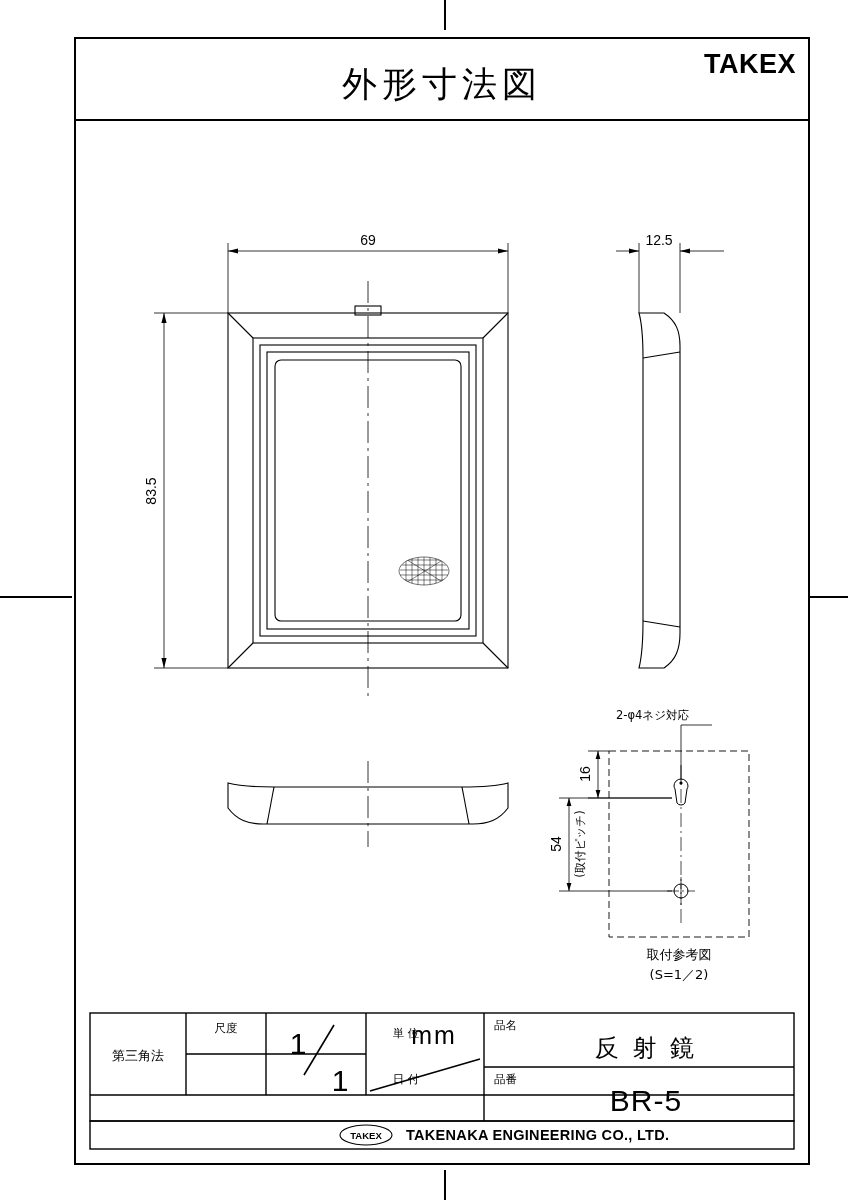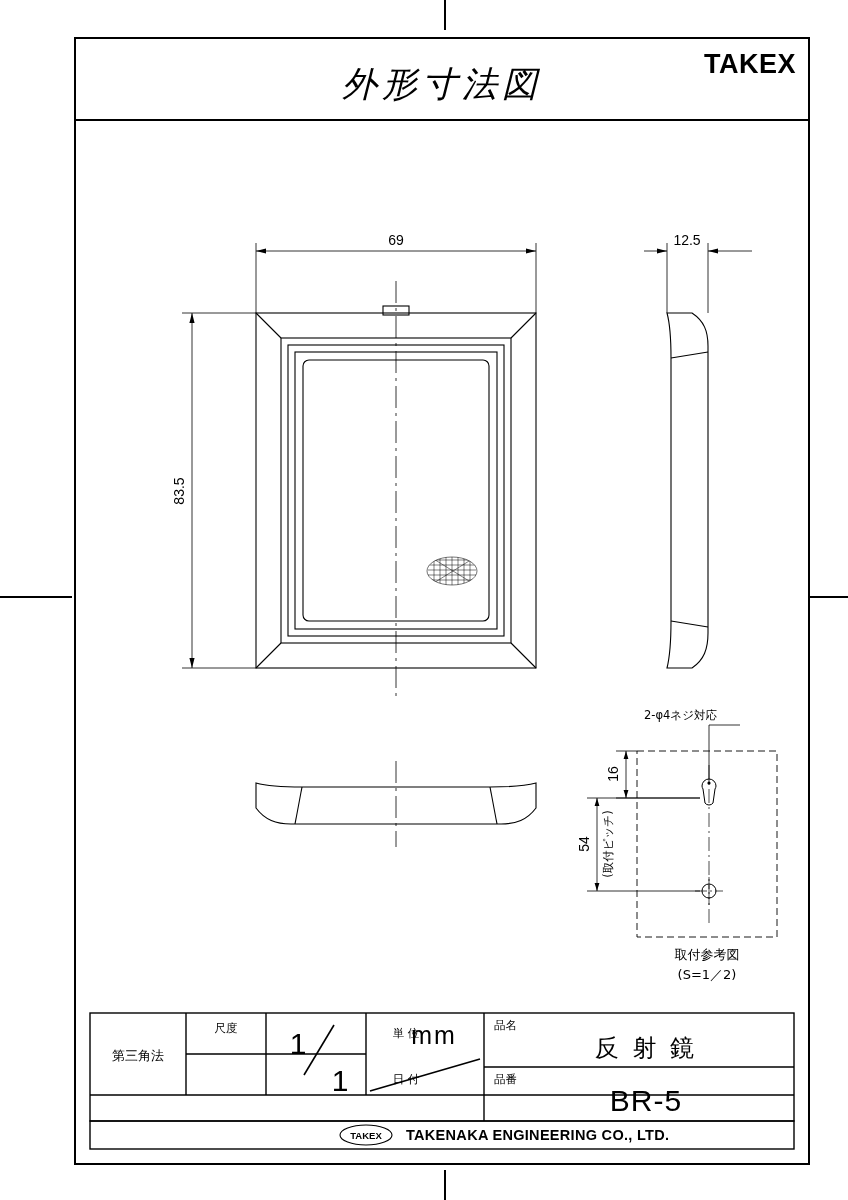--- a/index.html
+++ b/index.html
@@ -49,40 +49,38 @@
   }
   .doc-title {
     position: absolute;
     left: 0; right: 0;
     top: 22px;
     text-align: center;
     font-size: 35px;
     letter-spacing: 5px;
     font-family: "DejaVu Sans", sans-serif;
     font-weight: 500;
-    font-style: italic;
   }
   .brand {
     position: absolute;
     right: 12px;
     top: 10px;
     font-size: 27px;
     font-weight: bold;
     letter-spacing: 0.5px;
     font-family: "Liberation Sans", sans-serif;
   }
 
   
   .canvas {
     position: absolute;
     left: 0;
     top: 82px;
     width: 646px;
     height: 878px;
-    padding-left: 28px;
   }
   .canvas svg { display: block; }
 
   
   .block {
     position: absolute;
     left: 0;
     bottom: 0;
     width: 732px;
     height: 164px;

